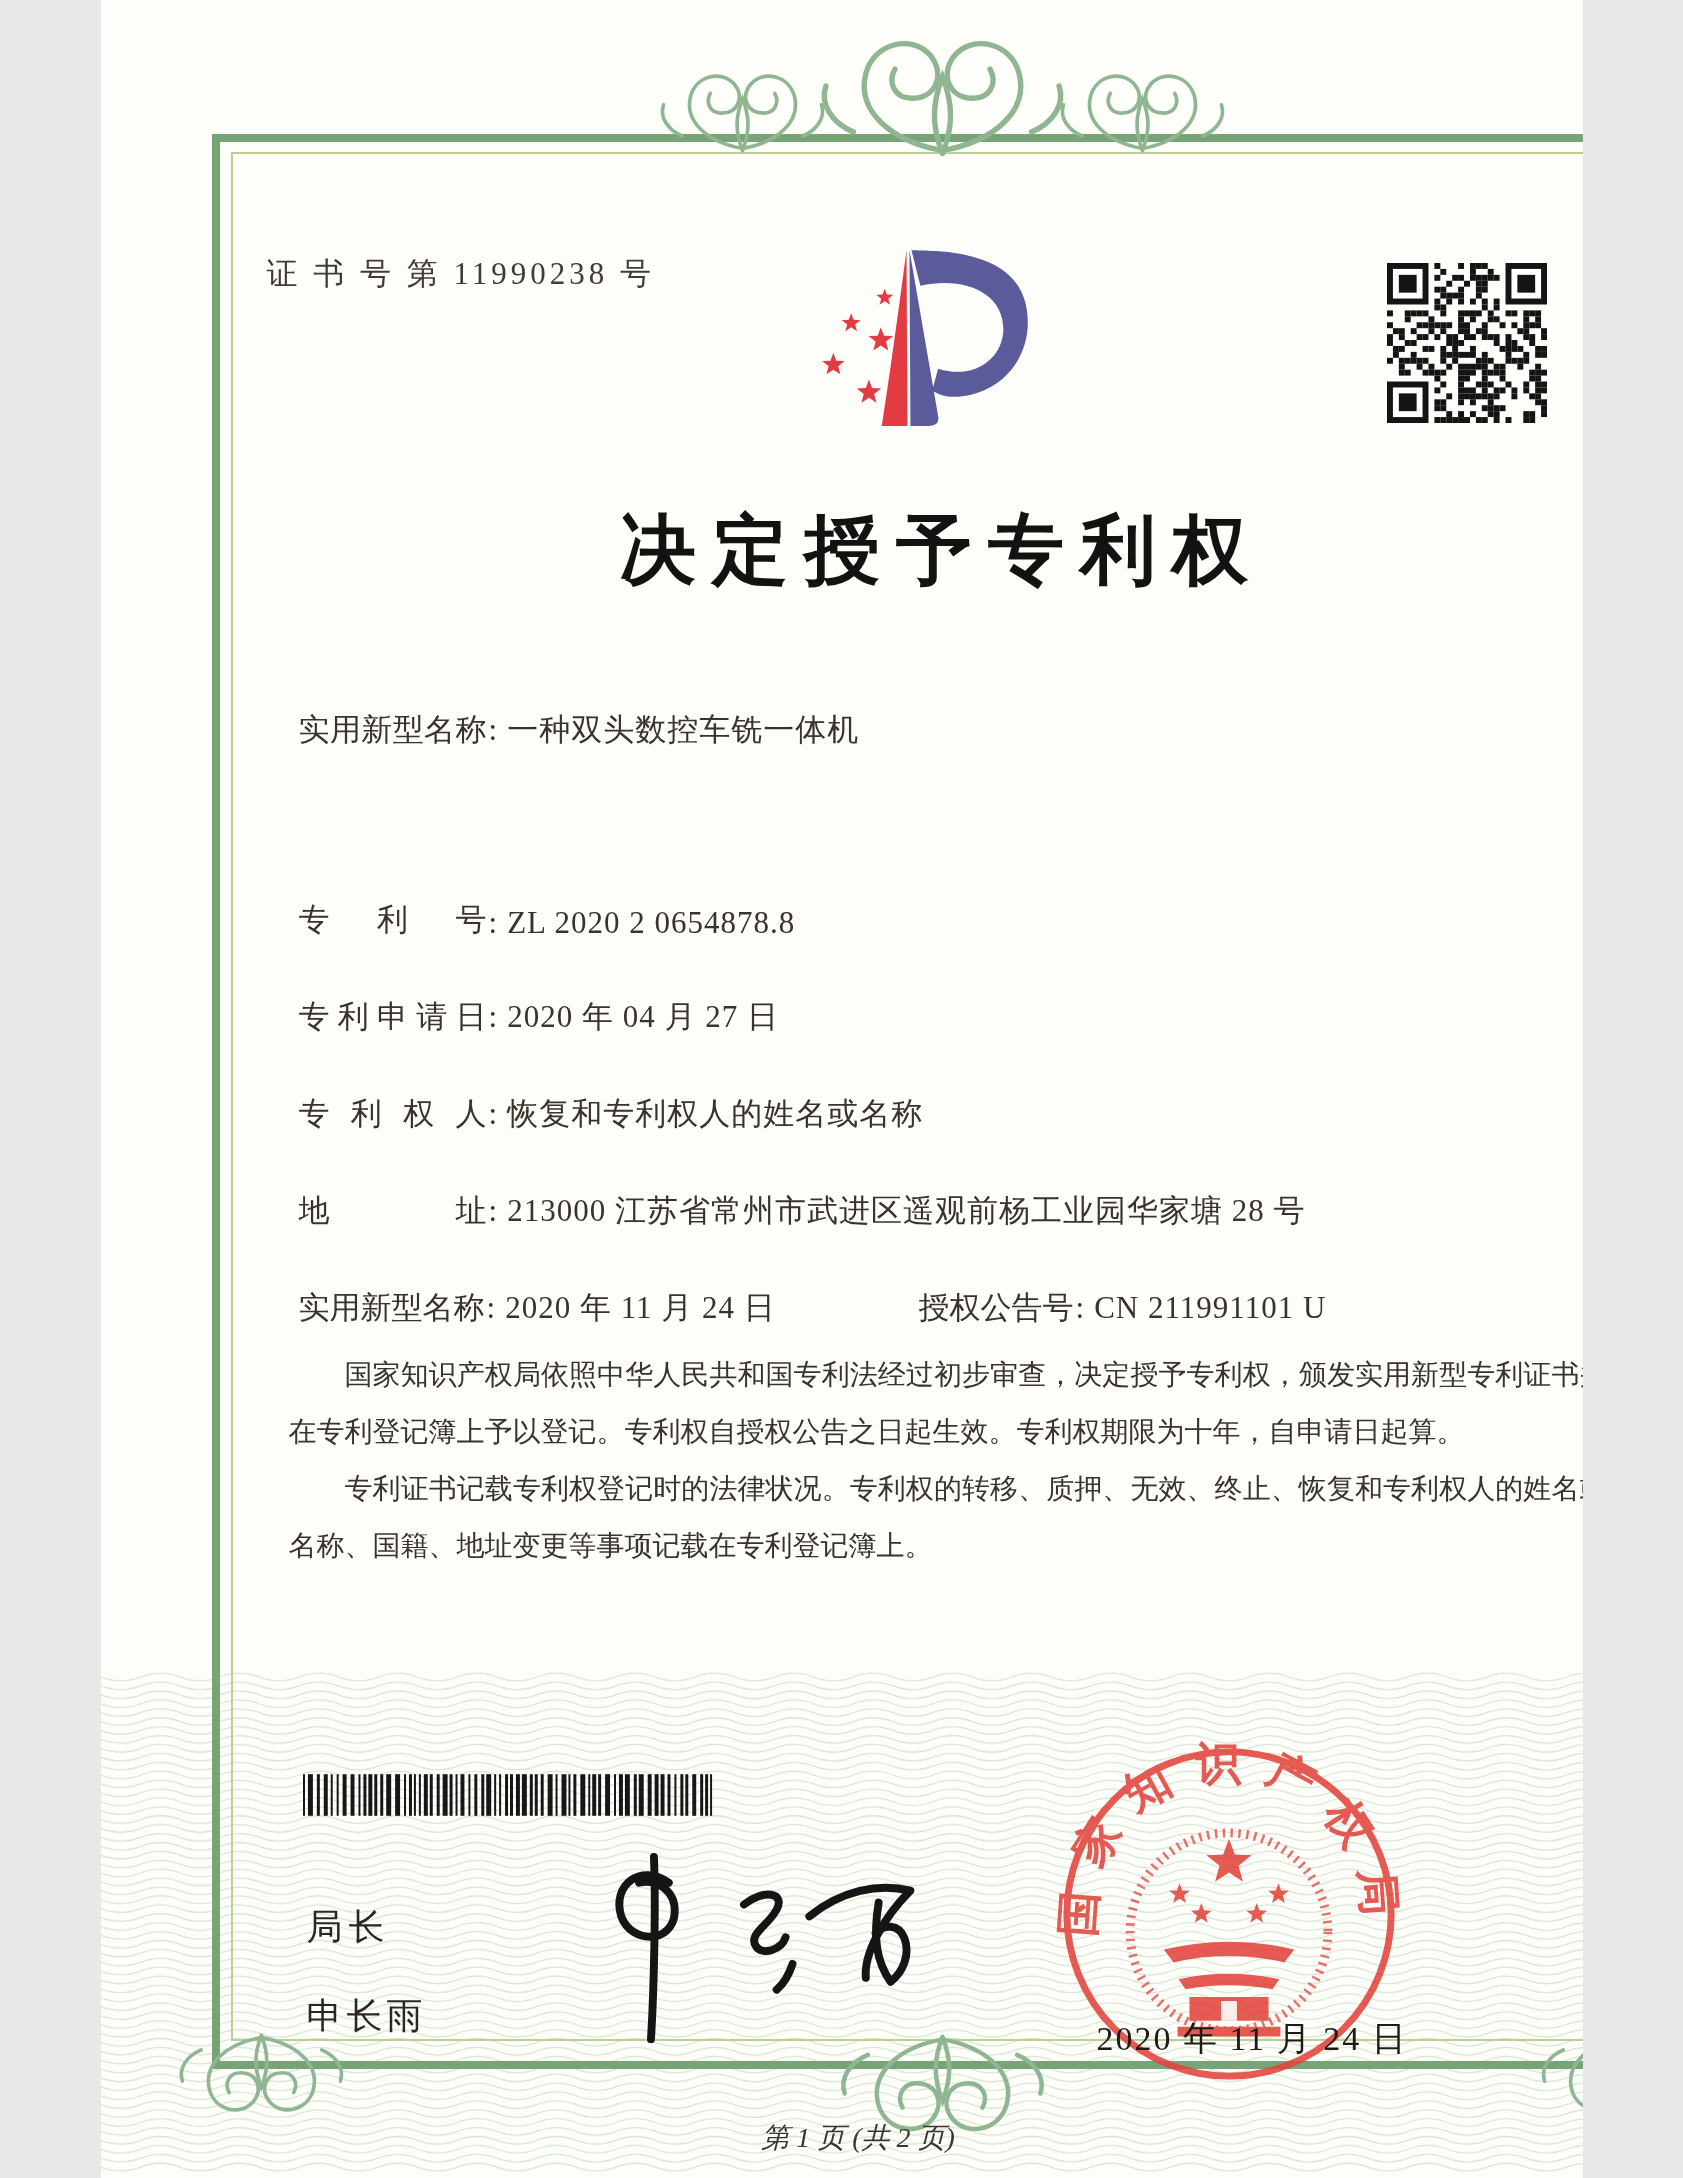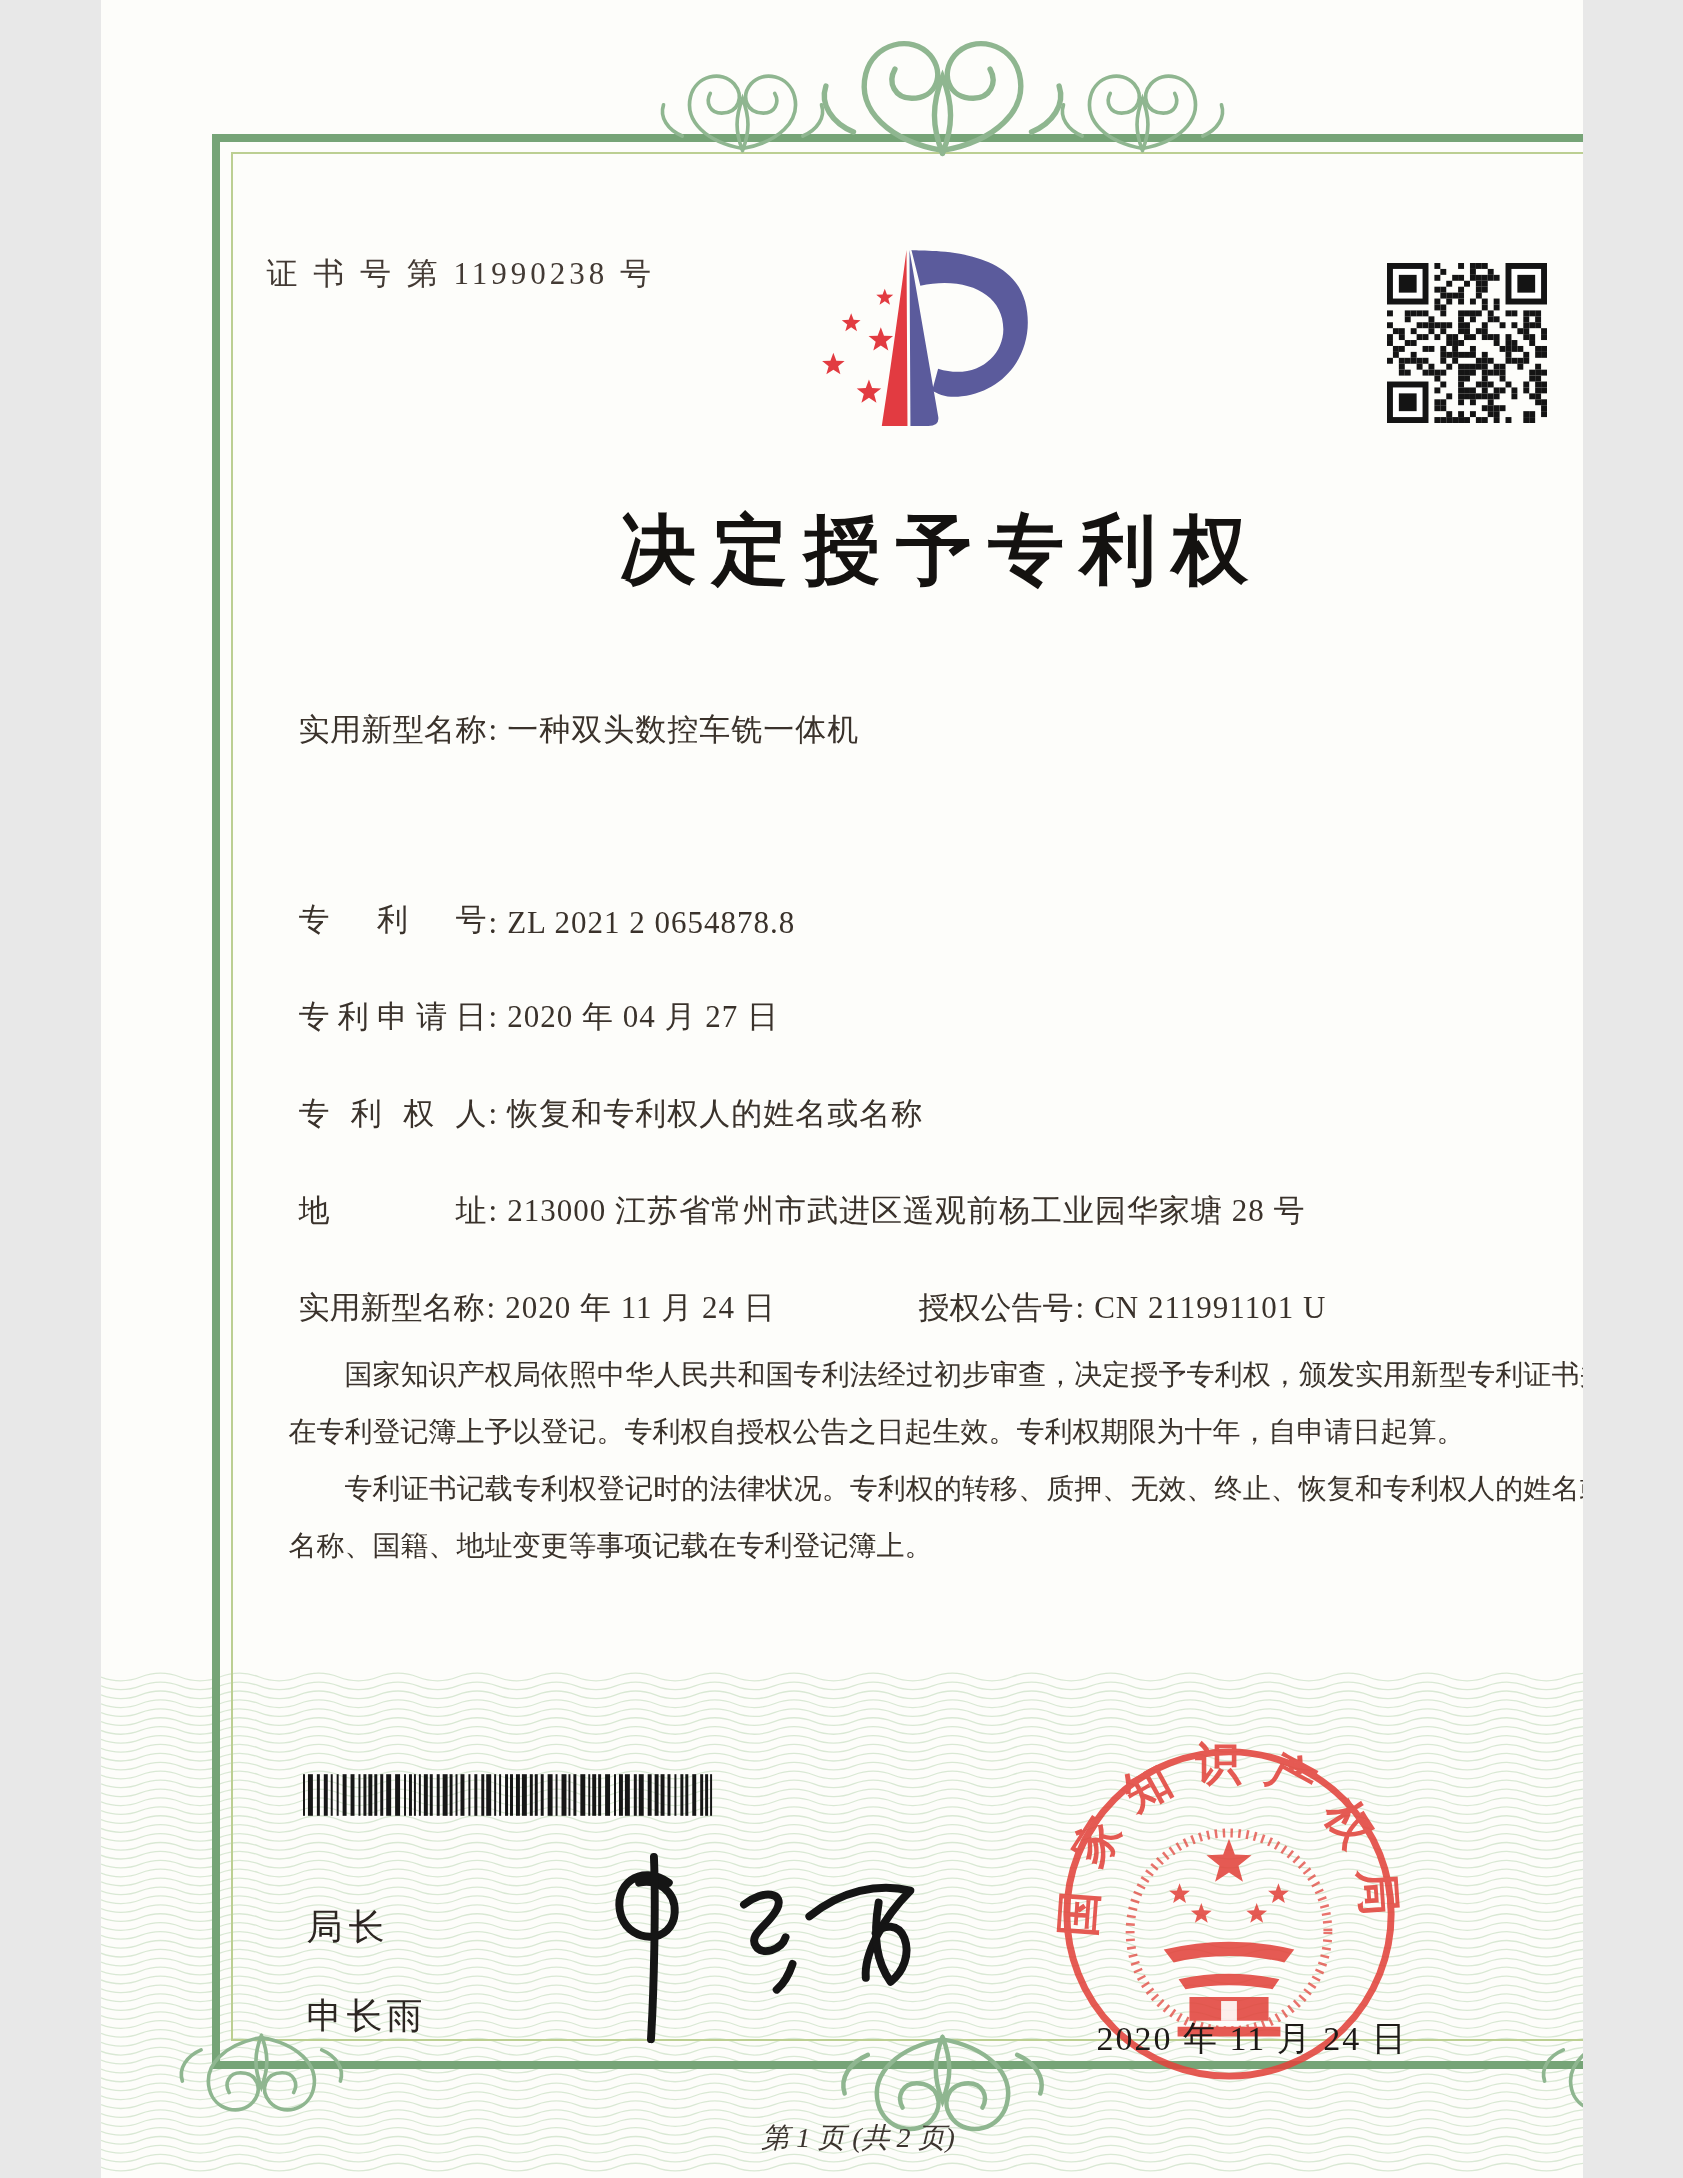--- a/index.html
+++ b/index.html
@@ -350,21 +350,21 @@
       <rect x="6" y="126" width="30" height="30" fill="#ffffff"></rect>
       <rect x="12" y="132" width="18" height="18" fill="#141414"></rect>
     </svg>
 
   <div class="abs z2 title">决定授予专利权</div>
 
   <div class="frow z2" style="top:709px">
     <span class="flabel">实用新型名称</span><span class="fcolon">:</span><span class="fvalue">一种双头数控车铣一体机</span>
   </div>
   <div class="frow z2" style="top:899px">
-    <span class="flabel">专　利　号</span><span class="fcolon">:</span><span class="fvalue">ZL 2021 2 0654878.8</span>
+    <span class="flabel">专　利　号</span><span class="fcolon">:</span><span class="fvalue">ZL 2020 2 0654878.8</span>
   </div>
   <div class="frow z2" style="top:996px">
     <span class="flabel">专利申请日</span><span class="fcolon">:</span><span class="fvalue">2020 年 04 月 27 日</span>
   </div>
   <div class="frow z2" style="top:1093px">
     <span class="flabel">专 利 权 人</span><span class="fcolon">:</span><span class="fvalue">恢复和专利权人的姓名或名称</span>
   </div>
   <div class="frow z2" style="top:1190px">
     <span class="flabel">地　　　址</span><span class="fcolon">:</span><span class="fvalue">213000 江苏省常州市武进区遥观前杨工业园华家塘 28 号</span>
   </div>

